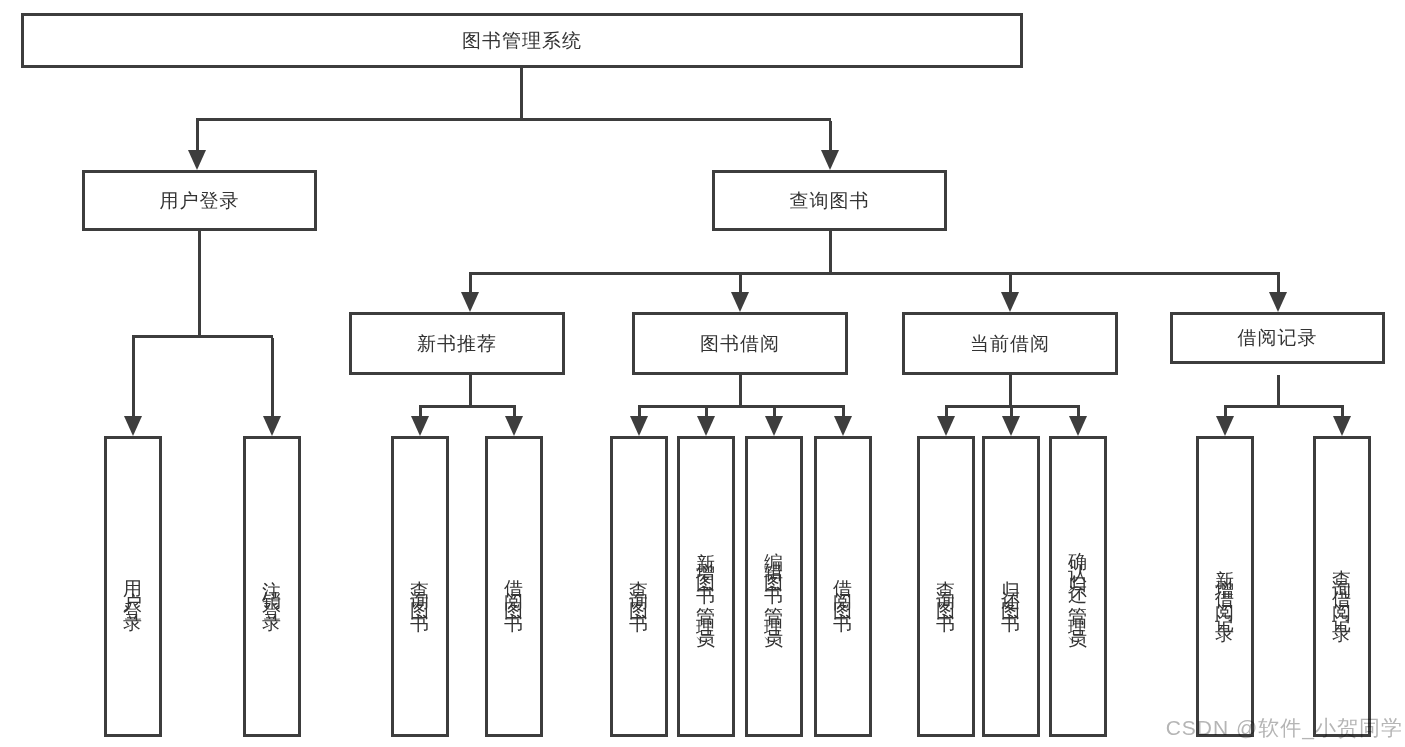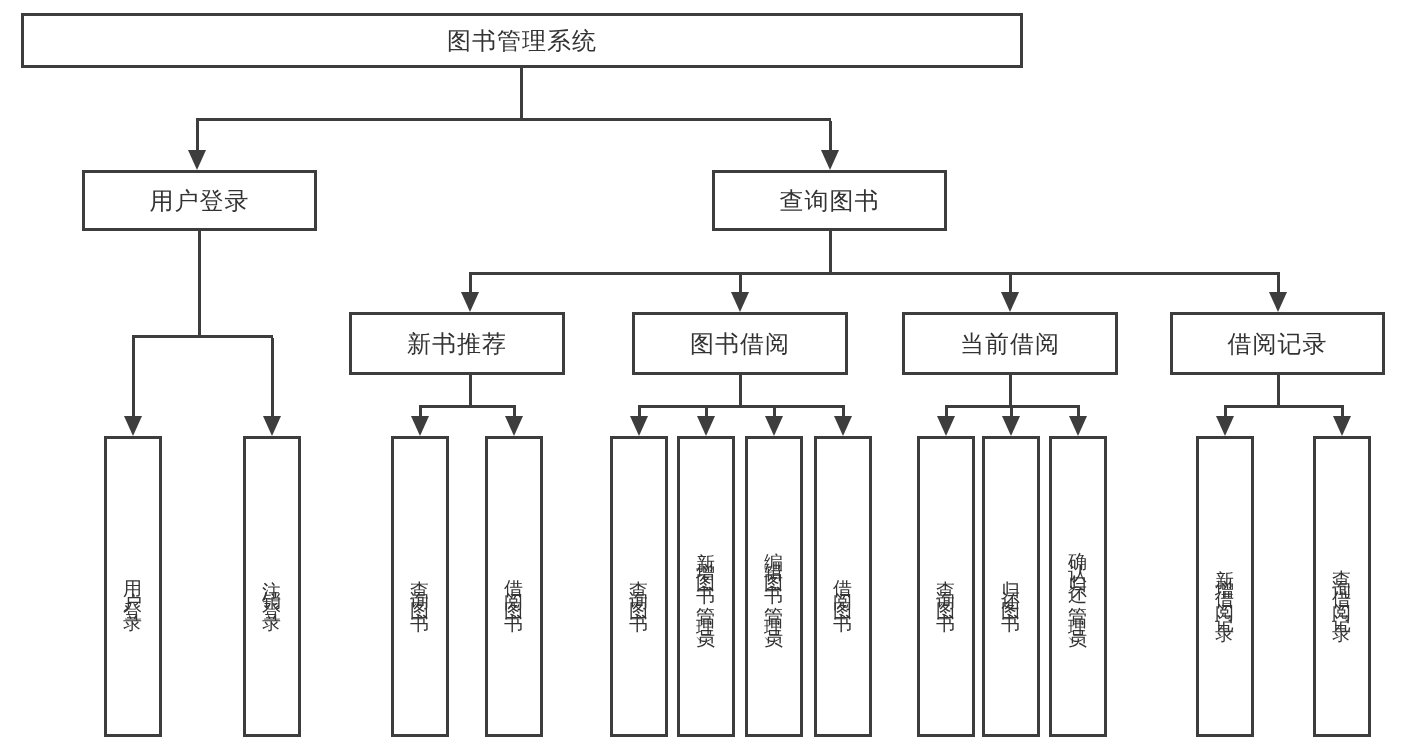--- a/index.html
+++ b/index.html
@@ -21,21 +21,21 @@
     overflow: hidden;
   }
   .node {
     position: absolute;
     border: 3px solid var(--line);
     background: #ffffff;
     display: flex;
     align-items: center;
     justify-content: center;
     color: var(--text);
-    font-size: 24px;
+    font-size: 19px;
     letter-spacing: 1px;
     z-index: 2;
   }
   .leaf {
     position: absolute;
     top: 436px;
     width: 58px;
     height: 301px;
     border: 3px solid var(--line);
     background: #ffffff;
@@ -129,21 +129,21 @@
 
   <div class="node" style="left:349px; top:312px; width:216px; height:63px;">
     <span>新书推荐</span>
   </div>
   <div class="node" style="left:902px; top:312px; width:216px; height:63px;">
     <span>当前借阅</span>
   </div>
   <div class="node" style="left:632px; top:312px; width:216px; height:63px;">
     <span>图书借阅</span>
   </div>
-  <div class="node" style="left:1170px; top:312px; width:215px; height:63px;">
+  <div class="node" style="left:1170px; top:312px; width:215px; height:52px;">
     <span>借阅记录</span>
   </div>
 
   <div class="vl" style="left:469px; top:375px; height:33px;"></div>
   <div class="hl" style="left:419px; top:405px; width:97px;"></div>
   <div class="vl" style="left:419px; top:408px; height:12px;"></div>
   <div class="arrow" style="left:411px; top:416px;"></div>
   <div class="vl" style="left:513px; top:408px; height:12px;"></div>
   <div class="arrow" style="left:505px; top:416px;"></div>
 
@@ -207,14 +207,15 @@
   <div class="leaf" style="left:1049px;">
     <span class="vtext">确认归还（管理员）</span>
   </div>
   <div class="leaf" style="left:1196px;">
     <span class="vtext">新增借阅记录</span>
   </div>
   <div class="leaf" style="left:1313px;">
     <span class="vtext">查询借阅记录</span>
   </div>
 
+  <div class="watermark">CSDN @软件_小贺同学</div>
 
 </div>
 
 </body></html>

